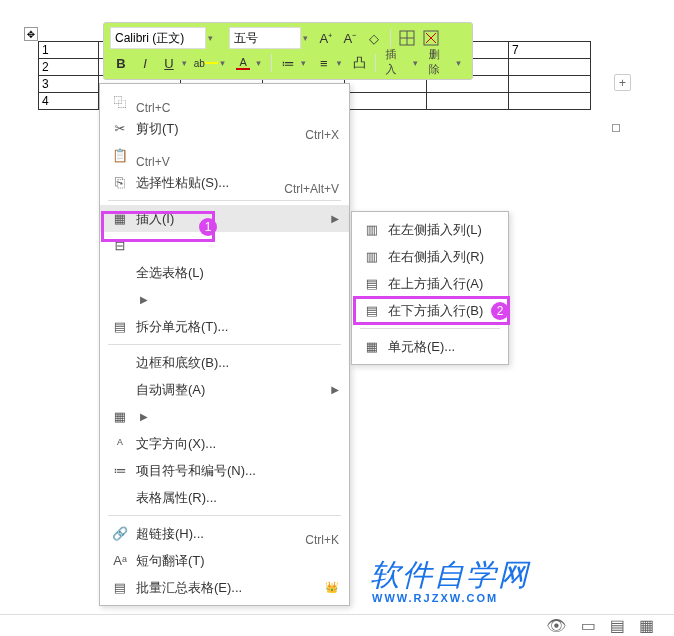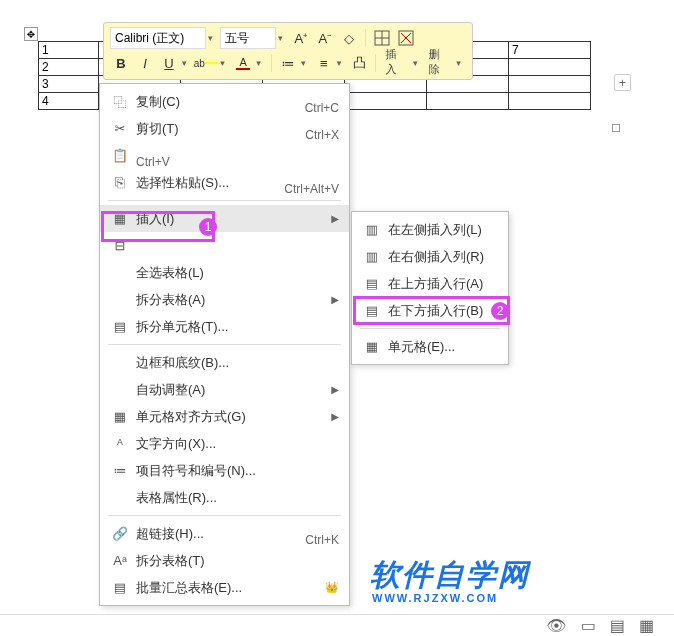--- a/index.html
+++ b/index.html
@@ -1,23 +1,23 @@
 <!DOCTYPE html>
 <html><head>
 <meta charset="utf-8">
 <style>
 * { box-sizing: border-box; margin: 0; padding: 0; font-family: "Microsoft YaHei", sans-serif; }
 body { background: #fff; width: 674px; height: 636px; position: relative; overflow: hidden; }
 
 
-.toolbar { position: absolute; left: 103px; top: 22px; width: 370px; height: 58px; background: #fef9c3; border: 1px solid #ccc; border-radius: 3px; display: flex; flex-direction: column; padding: 3px 6px; }
+.toolbar { position: absolute; left: 103px; top: 22px; width: 370px; height: 58px; background: #bef264; border: 1px solid #ccc; border-radius: 3px; display: flex; flex-direction: column; padding: 3px 6px; }
 .toolbar-row { display: flex; align-items: center; height: 26px; gap: 2px; }
 .tb-sel { height: 22px; border: 1px solid #ddd; font-size: 12px; display: flex; align-items: center; padding: 0 4px; background: #fff; }
 .tb-sel.font { width: 96px; }
-.tb-sel.size { width: 56px; margin-left: 0; }
+.tb-sel.size { width: 72px; margin-left: 9px; }
 .tb-dd { width: 10px; font-size: 9px; color: #666; }
 .tb-btn { min-width: 22px; height: 22px; display: flex; align-items: center; justify-content: center; font-size: 13px; color: #333; cursor: pointer; border-radius: 2px; }
 .tb-sep { width: 1px; height: 18px; background: #ddd; margin: 0 3px; }
 .tb-btn svg { width: 16px; height: 16px; }
 .tb-group { display: flex; flex-direction: column; align-items: center; font-size: 11px; color: #444; margin: 0 4px; }
 .tb-group .lbl { font-size: 11px; margin-top: -2px; }
 .color-bar { width: 14px; height: 2px; }
 
 
 .doc-table { position: absolute; left: 38px; top: 41px; border-collapse: collapse; }
@@ -45,21 +45,21 @@
 .hl1 { position: absolute; left: 101px; top: 211px; width: 114px; height: 31px; border: 3px solid #d946ef; pointer-events: none; }
 .badge { width: 18px; height: 18px; border-radius: 50%; background: #d946ef; color: #fff; font-size: 12px; display: flex; align-items: center; justify-content: center; position: absolute; }
 .badge.b1 { left: 199px; top: 218px; }
 
 
 .submenu { position: absolute; left: 351px; top: 211px; width: 158px; background: #fff; border: 1px solid #bbb; box-shadow: 2px 2px 6px rgba(0,0,0,0.15); padding: 4px 0; }
 .hl2 { position: absolute; left: 353px; top: 296px; width: 157px; height: 29px; border: 3px solid #d946ef; pointer-events: none; }
 .badge.b2 { left: 491px; top: 302px; }
 
 
-.watermark { position: absolute; left: 370px; top: 555px; font-size: 30px; font-weight: 700; font-style: italic; color: #1a73e8; letter-spacing: 2px; }
+.watermark { position: absolute; left: 370px; top: 555px; font-size: 30px; font-weight: 400; font-style: italic; color: #1a73e8; letter-spacing: 2px; }
 .watermark-sub { position: absolute; left: 372px; top: 592px; font-size: 11px; font-weight: bold; color: #1a73e8; letter-spacing: 2px; }
 
 
 .bottombar { position: absolute; left: 0; bottom: 0; width: 674px; height: 22px; border-top: 1px solid #ddd; display: flex; align-items: center; justify-content: flex-end; padding: 0 20px; gap: 14px; color: #666; }
 
 
 .crown { color: #f5a623; font-size: 11px; margin-left: 4px; }
 </style>
 </head>
 <body>
@@ -174,21 +174,20 @@
     <div class="tb-group">
         <span class="lbl">删除</span>
       </div>
       <span class="tb-dd">▾</span>
   </div>
 </div>
 
 <div class="ctx">
   <div class="ctx-item">
       <span class="ctx-icon">⿻</span>
-      <span class="ctx-label">复制(C)</span>
       <span class="ctx-shortcut">Ctrl+C</span>
     </div>
   <div class="ctx-item">
       <span class="ctx-icon">✂</span>
       <span class="ctx-label">剪切(T)</span>
       <span class="ctx-shortcut">Ctrl+X</span>
     </div>
   <div class="ctx-item">
       <span class="ctx-icon">📋</span>
       <span class="ctx-shortcut">Ctrl+V</span>
@@ -206,40 +205,38 @@
     </div>
   <div class="ctx-item">
       <span class="ctx-icon">⊟</span>
     </div>
   <div class="ctx-item">
       <span class="ctx-icon"></span>
       <span class="ctx-label">全选表格(L)</span>
     </div>
   <div class="ctx-item">
       <span class="ctx-icon"></span>
-      <span class="ctx-label">拆分表格(A)</span>
       <span class="ctx-arrow">▶</span>
     </div>
   <div class="ctx-item">
       <span class="ctx-icon">▤</span>
       <span class="ctx-label">拆分单元格(T)...</span>
     </div>
   <div class="ctx-sep"></div>
   <div class="ctx-item">
       <span class="ctx-icon"></span>
       <span class="ctx-label">边框和底纹(B)...</span>
     </div>
   <div class="ctx-item">
       <span class="ctx-icon"></span>
       <span class="ctx-label">自动调整(A)</span>
       <span class="ctx-arrow">▶</span>
     </div>
   <div class="ctx-item">
       <span class="ctx-icon">▦</span>
-      <span class="ctx-label">单元格对齐方式(G)</span>
       <span class="ctx-arrow">▶</span>
     </div>
   <div class="ctx-item">
       <span class="ctx-icon">ᴬ</span>
       <span class="ctx-label">文字方向(X)...</span>
     </div>
   <div class="ctx-item">
       <span class="ctx-icon">≔</span>
       <span class="ctx-label">项目符号和编号(N)...</span>
     </div>
@@ -248,21 +245,21 @@
       <span class="ctx-label">表格属性(R)...</span>
     </div>
   <div class="ctx-sep"></div>
   <div class="ctx-item">
       <span class="ctx-icon">🔗</span>
       <span class="ctx-label">超链接(H)...</span>
       <span class="ctx-shortcut">Ctrl+K</span>
     </div>
   <div class="ctx-item">
       <span class="ctx-icon">Aᵃ</span>
-      <span class="ctx-label">拆分表格(T)</span>
+      <span class="ctx-label">短句翻译(T)</span>
     </div>
   <div class="ctx-item">
       <span class="ctx-icon">▤</span>
       <span class="ctx-label">批量汇总表格(E)...</span>
       <span class="crown">👑</span>
     </div>
 </div>
 
 <div class="submenu">
   <div class="ctx-item">

